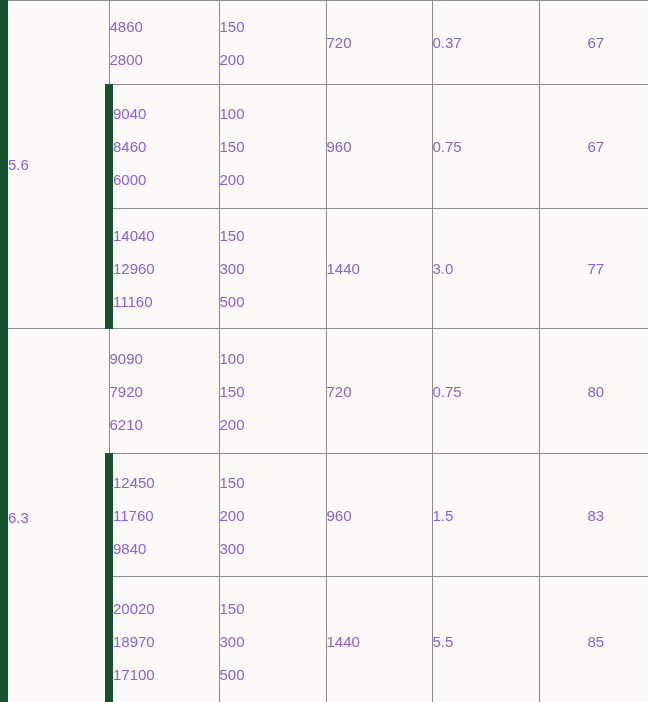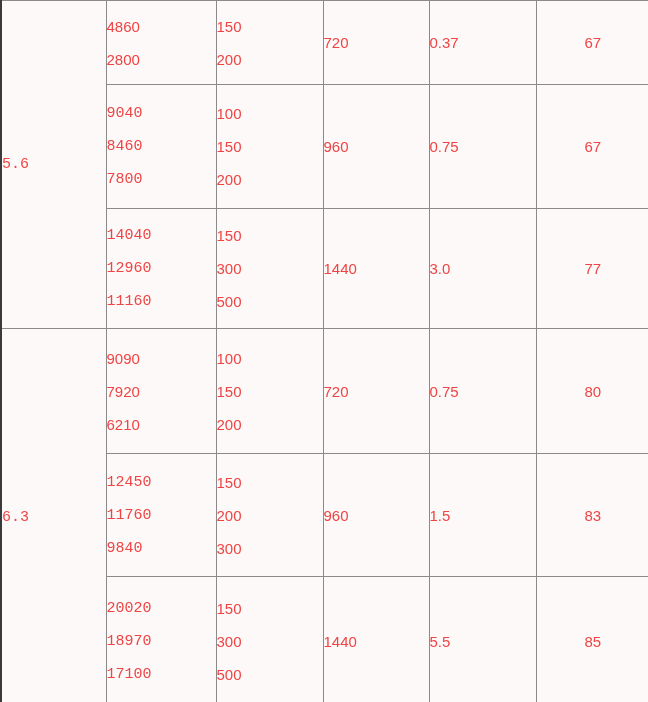--- a/index.html
+++ b/index.html
@@ -17,42 +17,41 @@
   #spec-table {
     width: 648px;
     border-collapse: collapse;
     table-layout: fixed;
     background: #fdf9f8;
   }
 
   #spec-table td {
     border: 1px solid #8a8a8a;
     background: #fdf9f8;
-    color: #ef4444;
+    color: #8b5cf6;
     font-size: 15px;
     font-family: "Liberation Sans", sans-serif;
     padding: 0;
     vertical-align: middle;
   }
 
   
   .col-group   { width: 105px; }
   .col-a       { width: 110px; }
   .col-b       { width: 107px; }
   .col-c       { width: 106px; }
   .col-d       { width: 107px; }
   .col-e       { width: 113px; }
 
   
   #spec-table {
     border-left: 2px solid #3a3a3a;
   }
   #spec-table tr > td:first-child {
-    border-left: 1px solid #14532d;
-    font-family: Liberation Mono, monospace;
+    border-left: 8px solid #14532d;
   }
   #spec-table tr > td:last-child {
     border-right: none;
     text-align: center;
   }
   #spec-table tr:first-child > td {
     border-top: 1px solid #8a8a8a;
   }
 
   .group-cell {
@@ -111,21 +110,21 @@
       </td>
       <td class="single">720</td>
       <td class="single">0.37</td>
       <td class="single">67</td>
     </tr>
 
     <tr class="r-3line">
       <td class="stack">
         <div class="line">9040</div>
         <div class="line">8460</div>
-        <div class="line">7800</div>
+        <div class="line">6000</div>
       </td>
       <td class="stack">
         <div class="line">100</div>
         <div class="line">150</div>
         <div class="line">200</div>
       </td>
       <td class="single">960</td>
       <td class="single">0.75</td>
       <td class="single">67</td>
     </tr>

